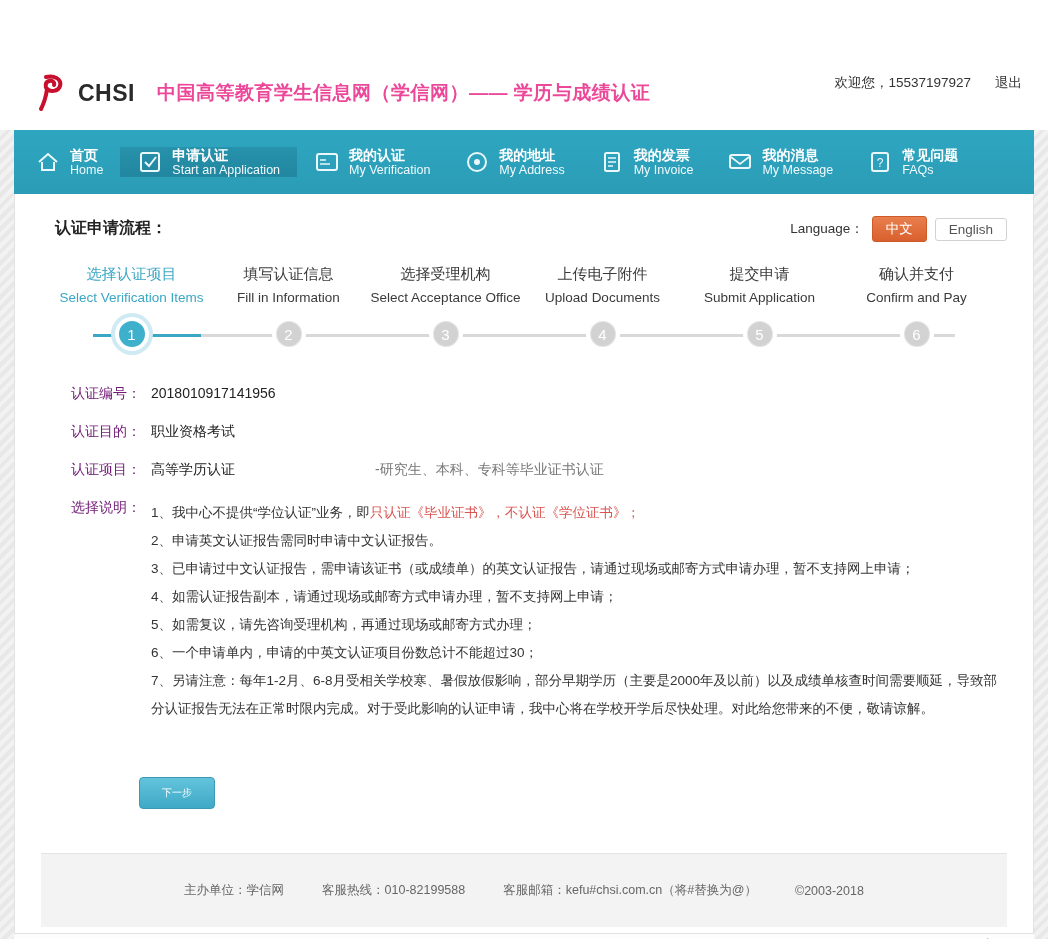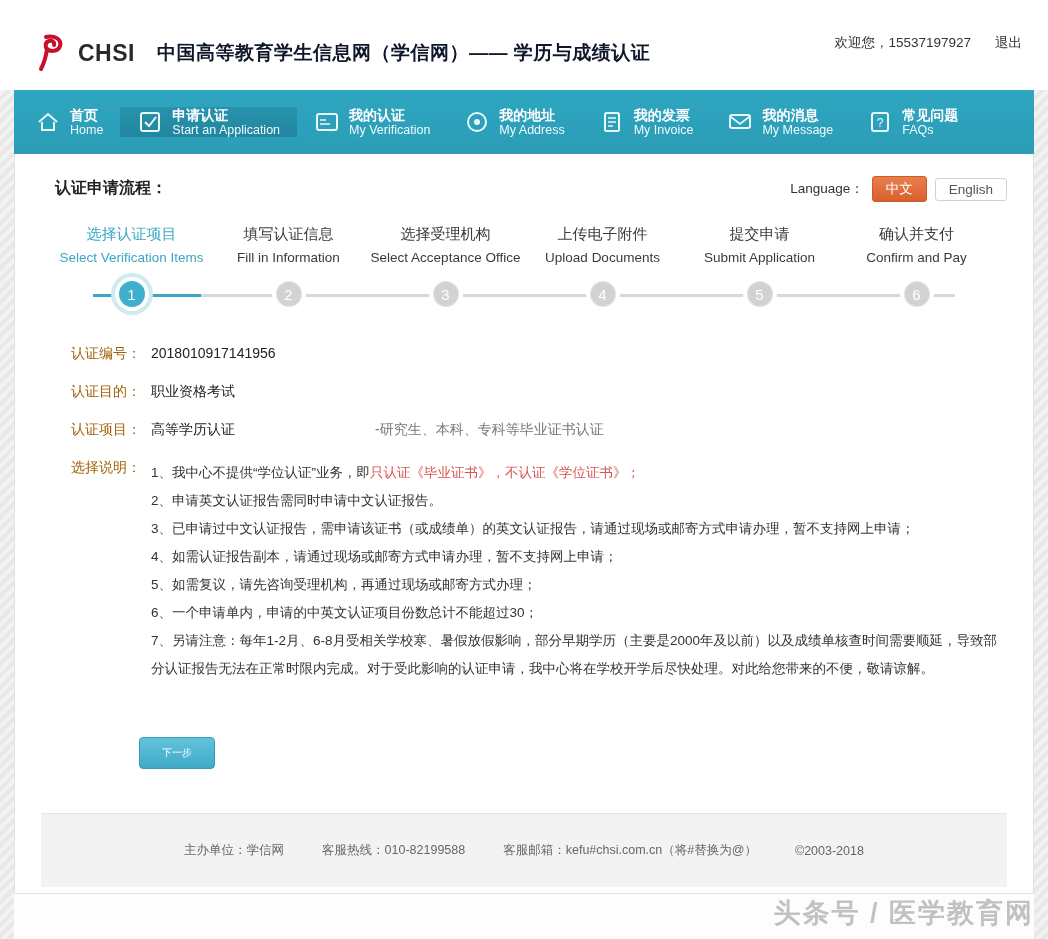--- a/index.html
+++ b/index.html
@@ -16,41 +16,42 @@
     background: #fdfdfd;
   }
   
   .header {
     height: 90px;
     background: #ffffff;
     display: flex;
     align-items: center;
     padding: 16px 24px 0 36px;
     position: relative;
+    margin-top: 40px;
   }
   .logo-wrap {
     display: flex;
     align-items: center;
     gap: 8px;
     margin-right: 22px;
   }
   .logo-mark {
     width: 34px; height: 40px;
     position: relative;
   }
   .logo-text {
     font-size: 23px;
     font-weight: bold;
     color: #2a2a2a;
     letter-spacing: 0.5px;
   }
   .site-title {
     font-size: 19px;
     font-weight: bold;
-    color: #0f172a;
+    color: #ec4899;
     letter-spacing: 0.5px;
     white-space: nowrap;
   }
   .header-right {
     position: absolute;
     right: 26px;
     top: 34px;
     font-size: 13.5px;
     color: #333;
     display: flex;
@@ -222,21 +223,21 @@
   }
   .row {
     display: flex;
     margin-bottom: 20px;
     font-size: 14px;
     color: #333;
   }
   .row-label {
     width: 96px;
     text-align: right;
-    color: #a16207;
+    color: #701a75;
     flex: none;
     padding-right: 10px;
   }
   .row-value {
     color: #222;
   }
   .row-note {
     color: #777;
     margin-left: 140px;
     white-space: nowrap;

